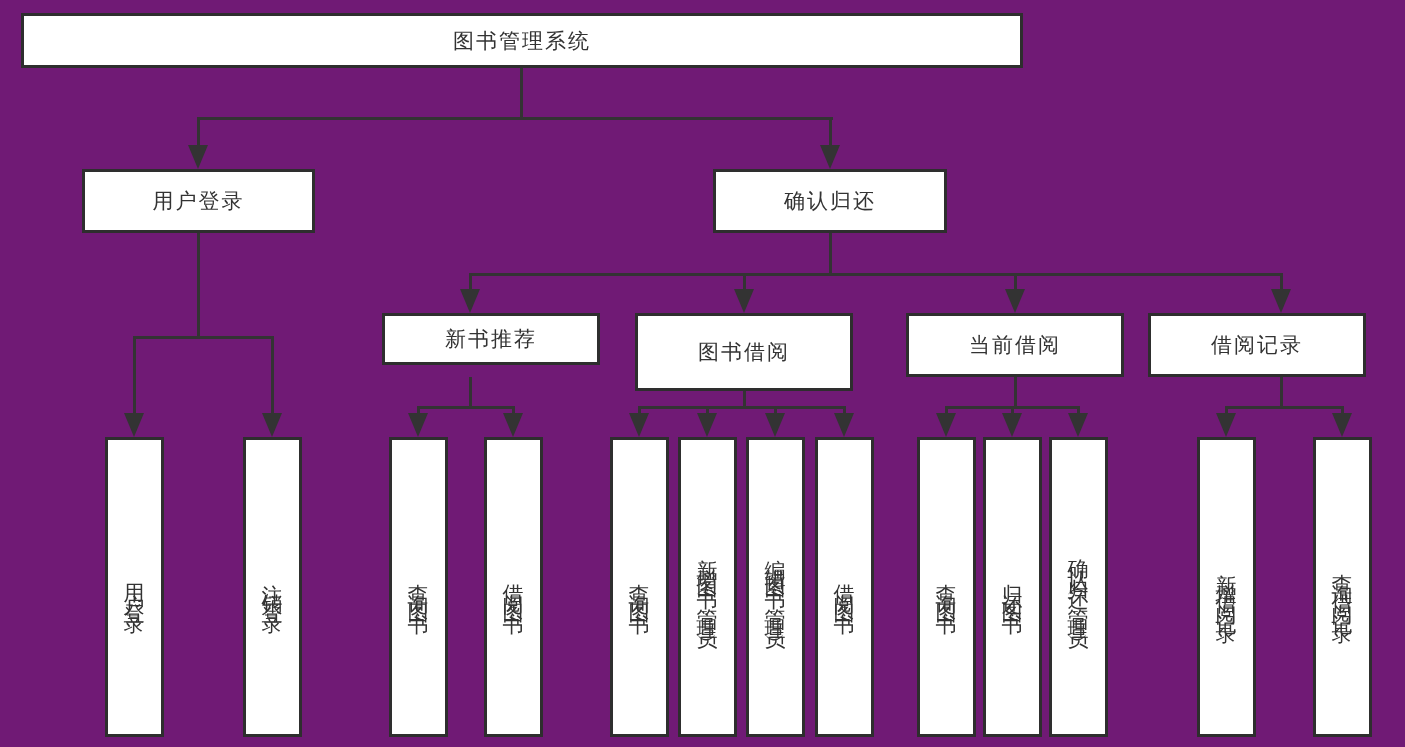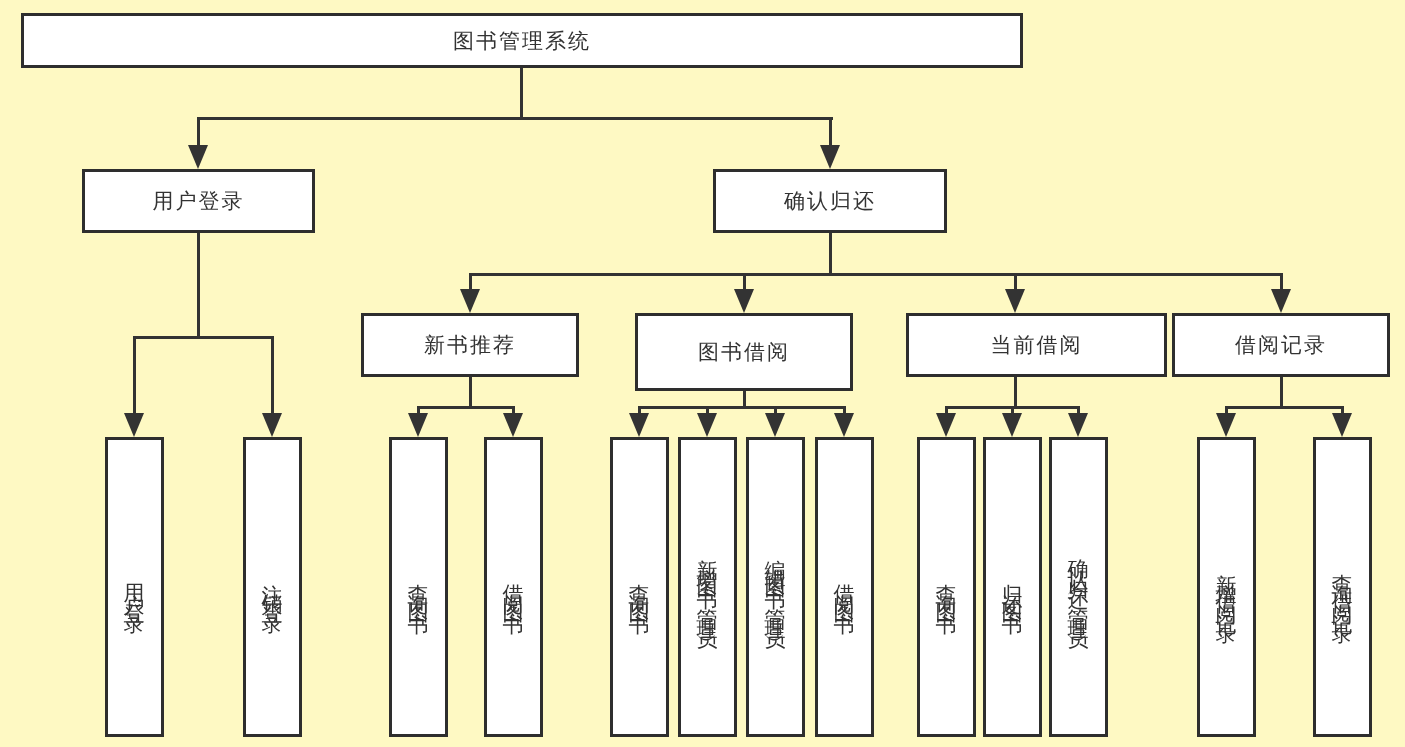--- a/index.html
+++ b/index.html
@@ -1,19 +1,19 @@
 <!DOCTYPE html>
 <html><head>
 <meta charset="utf-8">
 <style>
   html,body{margin:0;padding:0;background:#fff;}
   #stage{
     position:relative;
     width:1405px;height:747px;
-    background:#fef9c3;
+    background:#701a75;
     font-family:"Liberation Sans","DejaVu Sans",sans-serif;
     color:#333;
     overflow:hidden;
   }
   .box{
     position:absolute;
     background:#fff;
     border:3px solid #2e2e2e;
     box-sizing:border-box;
     display:flex;
@@ -78,24 +78,24 @@
   <div class="hline" style="left:469px;top:273px;width:814px"></div>
   <div class="vline" style="left:469px;top:273px;height:18px"></div>
   <div class="arrow" style="left:460px;top:289px"></div>
   <div class="vline" style="left:743px;top:273px;height:18px"></div>
   <div class="arrow" style="left:734px;top:289px"></div>
   <div class="vline" style="left:1014px;top:273px;height:18px"></div>
   <div class="arrow" style="left:1005px;top:289px"></div>
   <div class="vline" style="left:1280px;top:273px;height:18px"></div>
   <div class="arrow" style="left:1271px;top:289px"></div>
 
-  <div class="box" style="left:361px;top:313px;width:218px;height:64px">新书推荐</div>
+  <div class="box" style="left:382px;top:313px;width:218px;height:52px">新书推荐</div>
   <div class="box" style="left:635px;top:313px;width:218px;height:78px">图书借阅</div>
-  <div class="box" style="left:906px;top:313px;width:261px;height:64px">当前借阅</div>
-  <div class="box" style="left:1172px;top:313px;width:218px;height:64px">借阅记录</div>
+  <div class="box" style="left:906px;top:313px;width:218px;height:64px">当前借阅</div>
+  <div class="box" style="left:1148px;top:313px;width:218px;height:64px">借阅记录</div>
 
   <div class="vline" style="left:469px;top:377px;height:29px"></div>
   <div class="hline" style="left:417px;top:406px;width:98px"></div>
   <div class="vline" style="left:417px;top:406px;height:9px"></div>
   <div class="arrow" style="left:408px;top:413px"></div>
   <div class="vline" style="left:512px;top:406px;height:9px"></div>
   <div class="arrow" style="left:503px;top:413px"></div>
 
   <div class="vline" style="left:743px;top:377px;height:29px"></div>
   <div class="hline" style="left:638px;top:406px;width:208px"></div>

